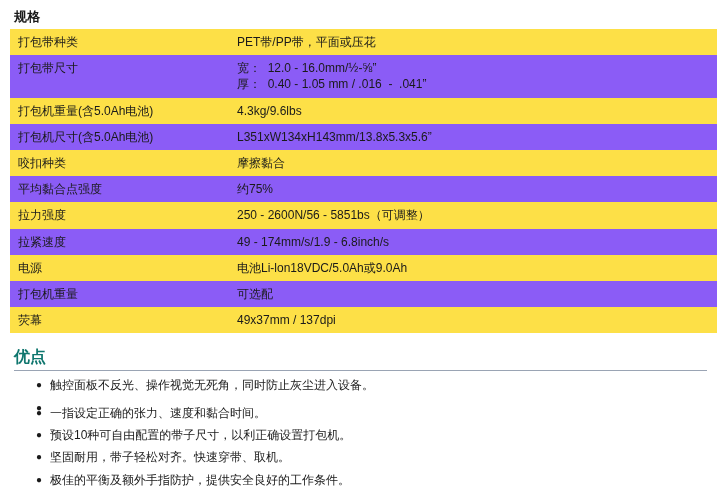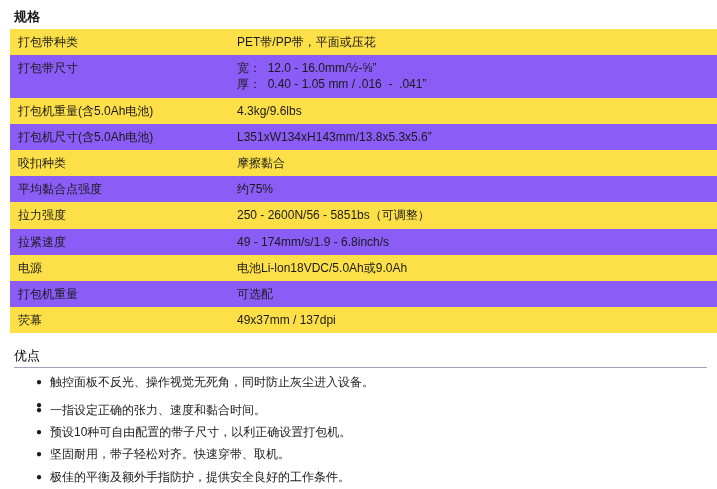--- a/index.html
+++ b/index.html
@@ -49,23 +49,23 @@
   .spec-table td.col-label {
     width: 205px;
   }
   .spec-table td.col-value {
     width: 492px;
   }
   .multi-line > div {
     white-space: pre;
   }
   .adv-heading {
-    font-size: 13px;
-    font-weight: normal;
-    color: #000000;
+    font-size: 16px;
+    font-weight: bold;
+    color: #0f766e;
     padding: 14px 0 2px 4px;
   }
   .adv-rule {
     border: 0;
     border-top: 1px solid #9aa4b4;
     margin: 0 0 6px 4px;
     width: 693px;
   }
   .adv-list {
     margin: 0;

